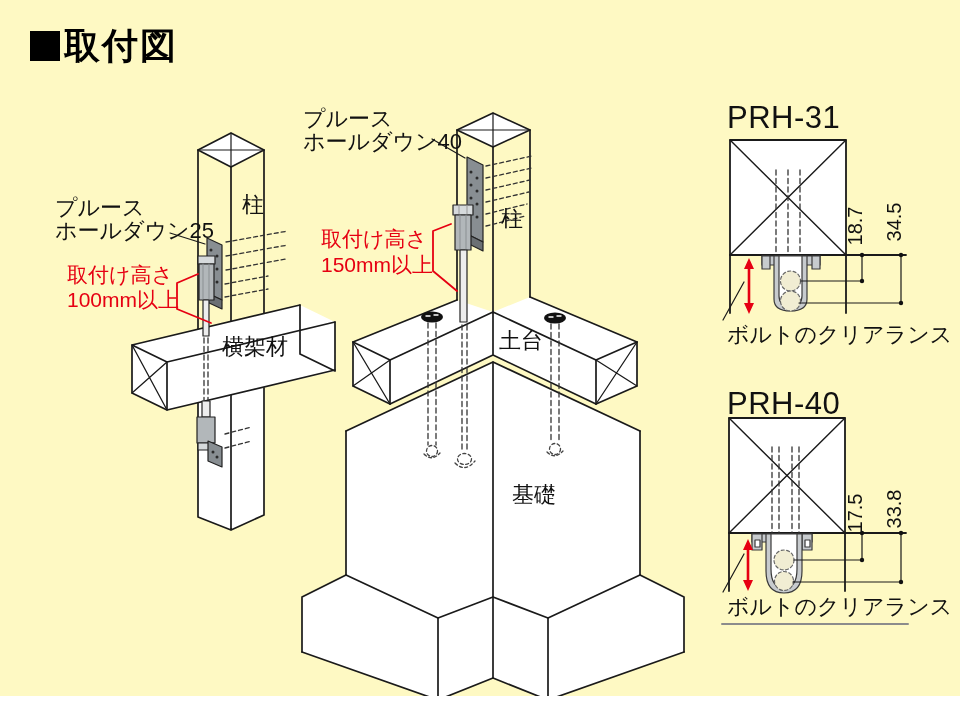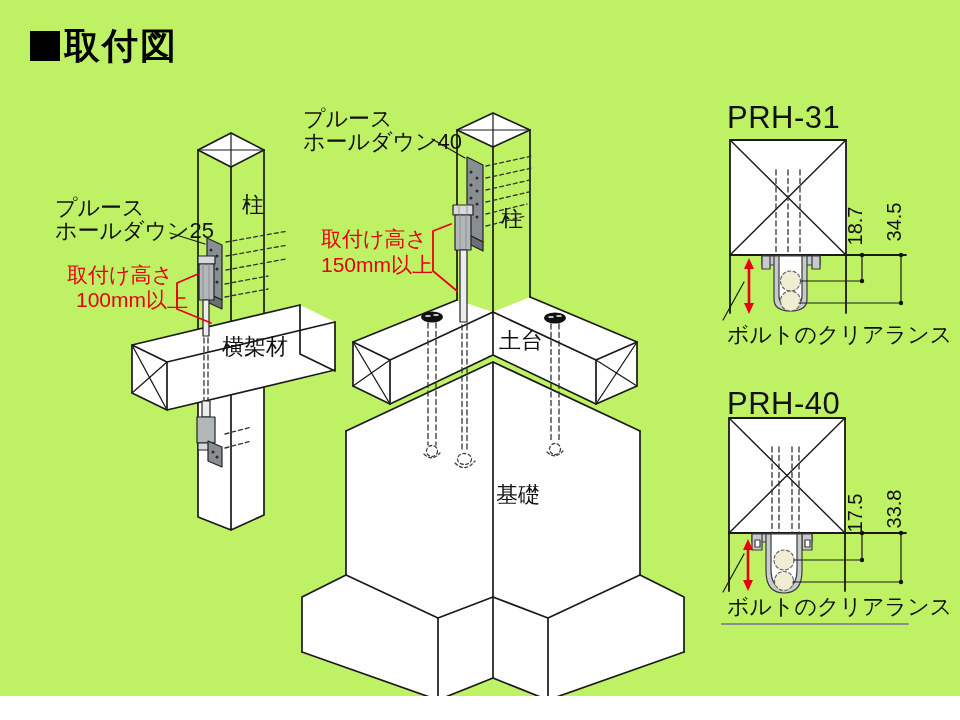--- a/index.html
+++ b/index.html
@@ -1,16 +1,16 @@
 <!DOCTYPE html>
 <html><head>
 <meta charset="utf-8">
 <style>
   html,body{margin:0;padding:0;background:#fff;}
-  #page{position:relative;width:960px;height:696px;background:#bef264;overflow:hidden;
+  #page{position:relative;width:960px;height:696px;background:#fef9c3;overflow:hidden;
         font-family:"Liberation Sans","DejaVu Sans",sans-serif;}
   #art{position:absolute;left:0;top:0;z-index:1;}
   .label{position:absolute;z-index:2;color:#111;white-space:nowrap;line-height:1.1;}
   .jp22{font-size:22px;}
   .jp19{font-size:22px;}
   .red-note{font-size:21px;color:#e60012;}
   .detail-title{font-size:31px;letter-spacing:0.5px;color:#111;}
   .dim{font-size:20px;width:46px;height:20px;text-align:center;transform:rotate(-90deg);}
   .page-title{display:flex;align-items:center;gap:4px;}
   .title-square{width:30px;height:30px;background:#000;}
@@ -215,30 +215,30 @@
 
   <div class="label page-title" style="left:30px;top:26px;">
     <span class="title-square"></span>
     <span class="title-text">取付図</span>
   </div>
 
   <div class="label jp19" style="left:55px;top:196px;">プルース</div>
   <div class="label jp19" style="left:55px;top:219px;">ホールダウン25</div>
   <div class="label jp22" style="left:242px;top:193px;">柱</div>
   <div class="label red-note" style="left:67px;top:263px;">取付け高さ</div>
-  <div class="label red-note" style="left:67px;top:288px;margin-left:9px;">100mm以上</div>
+  <div class="label red-note" style="left:67px;top:288px;">100mm以上</div>
   <div class="label jp22" style="left:222px;top:335px;">横架材</div>
 
   <div class="label jp19" style="left:303px;top:107px;">プルース</div>
   <div class="label jp19" style="left:303px;top:130px;text-align:center;">ホールダウン40</div>
   <div class="label red-note" style="left:321px;top:227px;">取付け高さ</div>
   <div class="label red-note" style="left:321px;top:253px;">150mm以上</div>
   <div class="label jp22" style="left:501px;top:207px;">柱</div>
   <div class="label jp22" style="left:499px;top:329px;">土台</div>
-  <div class="label jp22" style="left:496px;top:483px;">基礎</div>
+  <div class="label jp22" style="left:512px;top:483px;">基礎</div>
 
   <div class="label detail-title" style="left:727px;top:101px;">PRH-31</div>
   <div class="label dim" style="left:831px;top:216px;">18.7</div>
   <div class="label dim" style="left:870px;top:212px;">34.5</div>
   <div class="label jp19" style="left:727px;top:323px;">ボルトのクリアランス</div>
 
   <div class="label detail-title" style="left:727px;top:374px;margin-top:13px;">PRH-40</div>
   <div class="label dim" style="left:831px;top:503px;">17.5</div>
   <div class="label dim" style="left:870px;top:499px;">33.8</div>
   <div class="label jp19" style="left:727px;top:595px;">ボルトのクリアランス</div>

